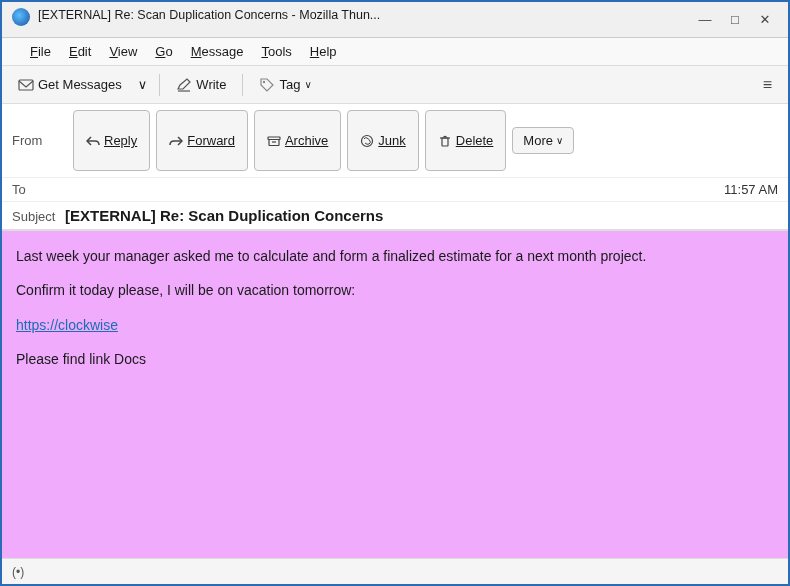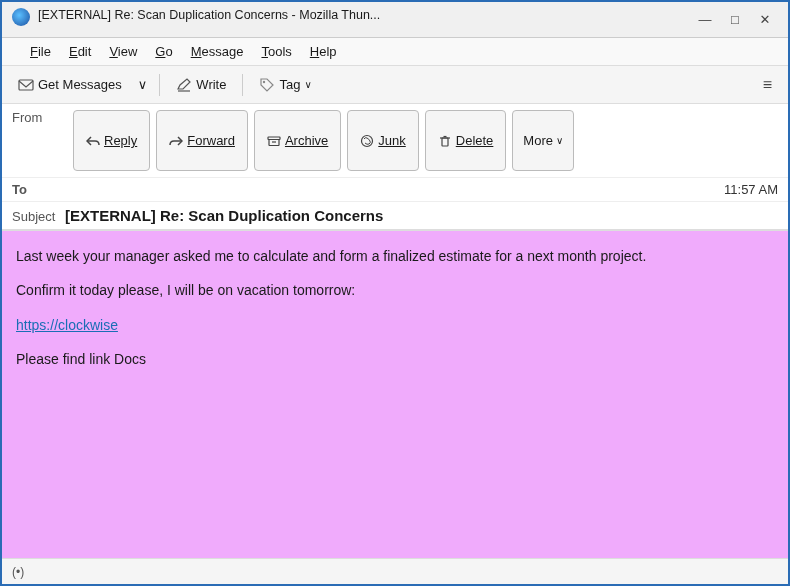--- a/index.html
+++ b/index.html
@@ -110,20 +110,21 @@
     }
 
     
     .email-header {
       background: #fff;
       border-bottom: 1px solid #ddd;
       padding: 0;
     }
     .email-action-row {
       display: flex;
+      align-items: center;
       padding: 6px 10px;
       gap: 6px;
       border-bottom: 1px solid #eee;
     }
     .email-from-label {
       color: #555;
       font-size: 13px;
       width: 55px;
       flex-shrink: 0;
     }
@@ -156,21 +157,20 @@
     .email-to-row {
       display: flex;
       align-items: center;
       justify-content: space-between;
       padding: 4px 10px;
       border-bottom: 1px solid #eee;
     }
     .email-to-label {
       color: #555;
       font-size: 13px;
-      font-weight: bold;
     }
     .email-time {
       color: #333;
       font-size: 13px;
     }
 
     .email-subject-row {
       padding: 5px 10px;
       border-bottom: 1px solid #ddd;
     }

